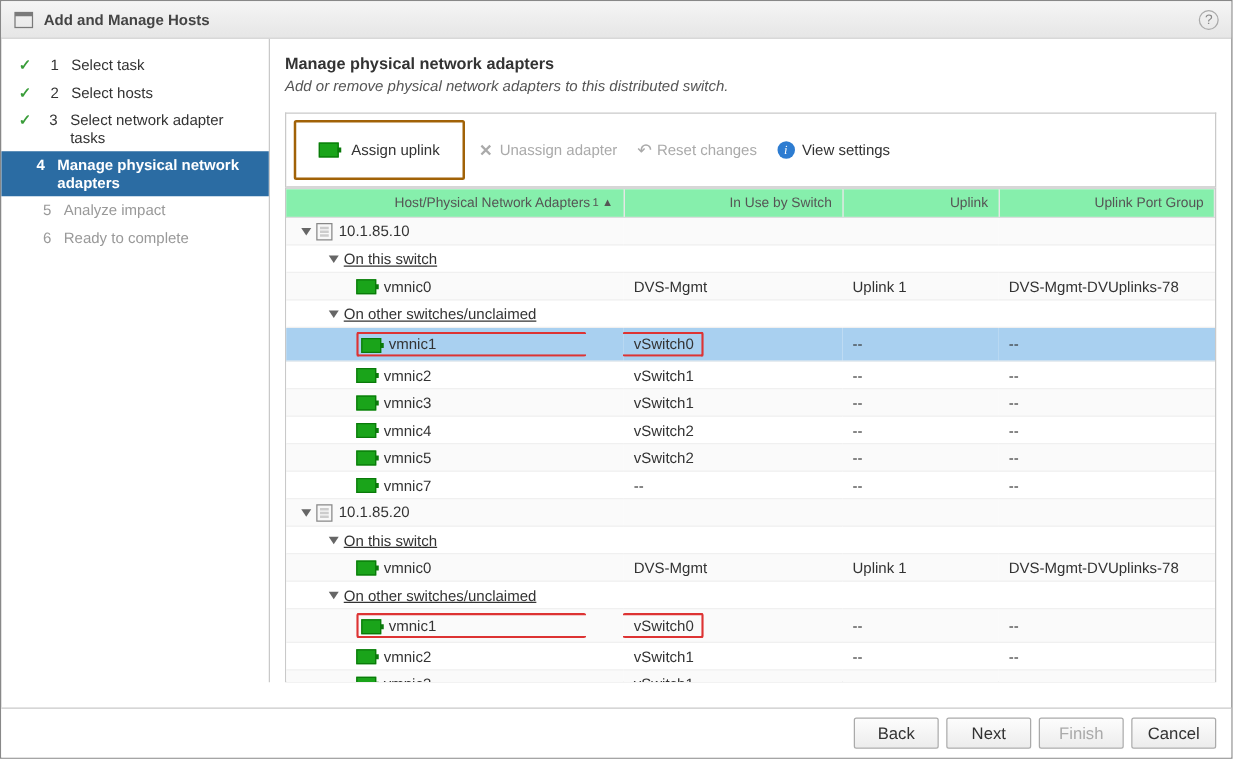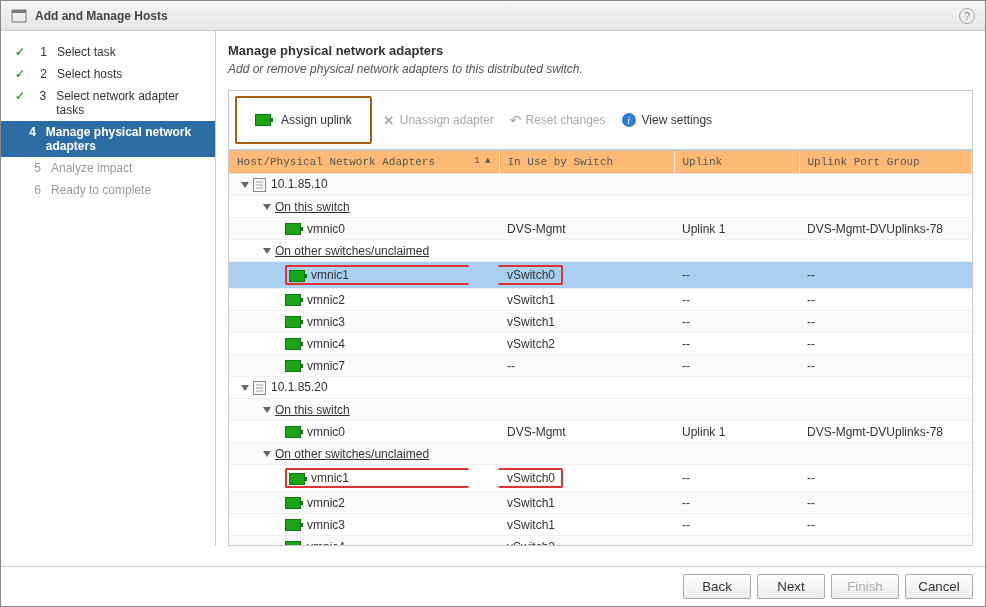--- a/index.html
+++ b/index.html
@@ -28,21 +28,21 @@
   .tbtn { display: inline-flex; align-items: center; gap: 4px; padding: 2px 5px; border: 1px solid transparent; cursor: pointer; color: #333; }
   .tbtn.disabled { color: #aaa; cursor: default; }
   .red-box { border: 2px solid #a16207; border-radius: 2px; padding: 12px; }
   .nic-green { width: 16px; height: 12px; background: #1aa41a; border: 1px solid #0a7a0a; display: inline-block; margin-right: 6px; position: relative; vertical-align: middle; }
   .nic-green::after { content:""; position:absolute; right:-3px; top:3px; width:3px; height:4px; background:#0a7a0a; }
   .info-icon { width:14px; height:14px; border-radius:50%; background:#2d7cd1; color:#fff; display:inline-flex; align-items:center; justify-content:center; font-style: italic; font-size:10px; font-family: Georgia, serif; margin-right:2px;}
   .x-icon { width:14px; height:14px; display:inline-flex; align-items:center; justify-content:center; font-size:13px; font-weight:bold;}
   .undo-icon { display:inline-block; font-size:14px;}
   .table-wrap { flex:1; border:1px solid #c9c9c9; overflow-y: scroll; position:relative; min-height: 0; }
   table { width: 100%; border-collapse: collapse; table-layout: fixed; }
-  th { background:#fdba74; font-weight: normal; text-align:left; padding: 5px 8px; font-size:11px; color:#555; border-bottom:1px solid #ddd; border-right: 1px solid #e6e6e6; font-family: Liberation Mono, monospace; }
+  th { background:#86efac; font-weight: normal; text-align:right; padding: 5px 8px; font-size:11px; color:#555; border-bottom:1px solid #ddd; border-right: 1px solid #e6e6e6; }
   th .sort { font-size: 9px; margin-left: 2px; }
   tr.datarow td { padding: 3px 8px; height: 22px; border-bottom: 1px solid #f0f0f0; }
   tr.datarow:nth-child(odd) td { background:#fafafa; }
   tr.datarow:nth-child(even) td { background:#fff; }
   tr.datarow.selected td { background:#a9d0f0 !important; }
   .indent-1 { padding-left: 12px !important; }
   .indent-2 { padding-left: 34px !important; text-decoration: underline; }
   .indent-3 { padding-left: 56px !important; }
   .tree-toggle { display:inline-block; width:0; height:0; margin-right:4px; cursor:pointer; vertical-align: middle;}
   .tree-toggle.open { border-left:4px solid transparent; border-right:4px solid transparent; border-top:6px solid #666; }
@@ -186,20 +186,26 @@
                 <td><span>--</span></td>
                 <td><span>--</span></td>
               </tr>
               <tr class="datarow">
                 <td class="indent-3"><span class="nic-green"></span><span>vmnic4</span></td>
                 <td><span>vSwitch2</span></td>
                 <td><span>--</span></td>
                 <td><span>--</span></td>
               </tr>
               <tr class="datarow">
+                <td class="indent-3"><span class="nic-green"></span><span>vmnic5</span></td>
+                <td><span>vSwitch2</span></td>
+                <td><span>--</span></td>
+                <td><span>--</span></td>
+              </tr>
+              <tr class="datarow">
                 <td class="indent-3"><span class="nic-green"></span><span>vmnic7</span></td>
                 <td><span>--</span></td>
                 <td><span>--</span></td>
                 <td><span>--</span></td>
               </tr>
               <tr class="datarow">
                 <td class="indent-1"><span class="tree-toggle open"></span><span class="host-icon"></span><span>10.1.85.20</span></td>
                 <td></td>
                 <td></td>
                 <td></td>

